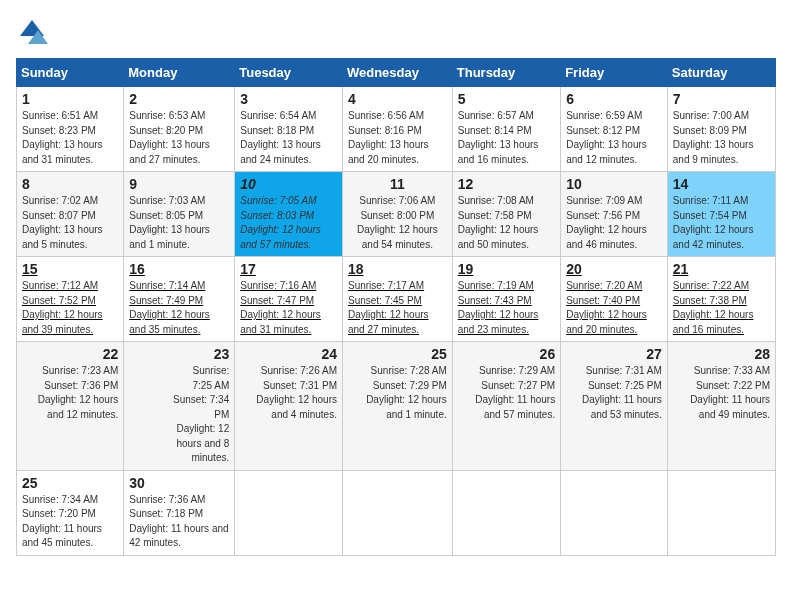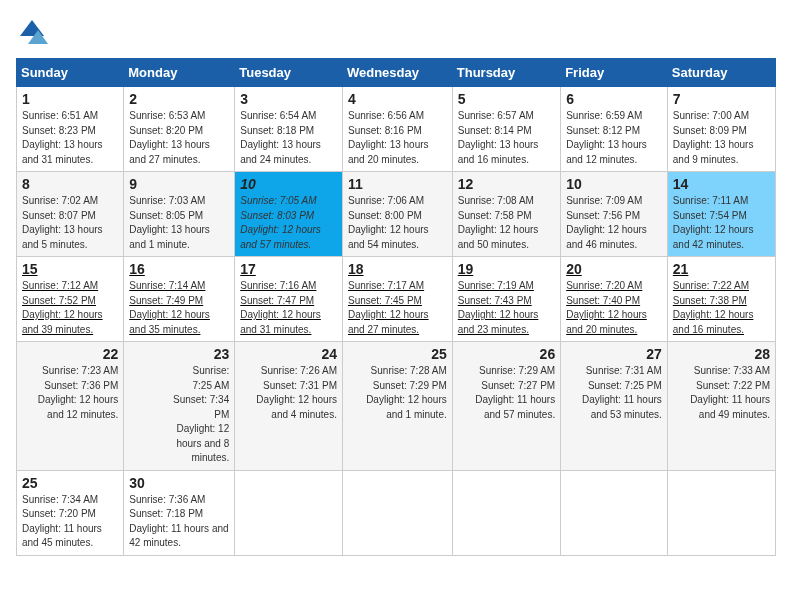--- a/index.html
+++ b/index.html
@@ -159,21 +159,21 @@
           <div class="day-info">Sunrise: 7:02 AM<br>Sunset: 8:07 PM<br>Daylight: 13 hours and 5 minutes.</div>
         </td>
         <td style="background: rgb(245, 245, 245);">
           <span class="day-num">9</span>
           <div class="day-info">Sunrise: 7:03 AM<br>Sunset: 8:05 PM<br>Daylight: 13 hours and 1 minute.</div>
         </td>
         <td style="background: #0ea5e9; font-style: italic;">
           <span class="day-num">10</span>
           <div class="day-info">Sunrise: 7:05 AM<br>Sunset: 8:03 PM<br>Daylight: 12 hours and 57 minutes.</div>
         </td>
-        <td style="background: rgb(245, 245, 245);">
+        <td style="background: rgb(245, 245, 245); text-align: center;">
           <span class="day-num">11</span>
           <div class="day-info">Sunrise: 7:06 AM<br>Sunset: 8:00 PM<br>Daylight: 12 hours and 54 minutes.</div>
         </td>
         <td style="background: rgb(245, 245, 245);">
           <span class="day-num">12</span>
           <div class="day-info">Sunrise: 7:08 AM<br>Sunset: 7:58 PM<br>Daylight: 12 hours and 50 minutes.</div>
         </td>
         <td style="background: rgb(245, 245, 245);">
           <span class="day-num">10</span>
           <div class="day-info">Sunrise: 7:09 AM<br>Sunset: 7:56 PM<br>Daylight: 12 hours and 46 minutes.</div>

